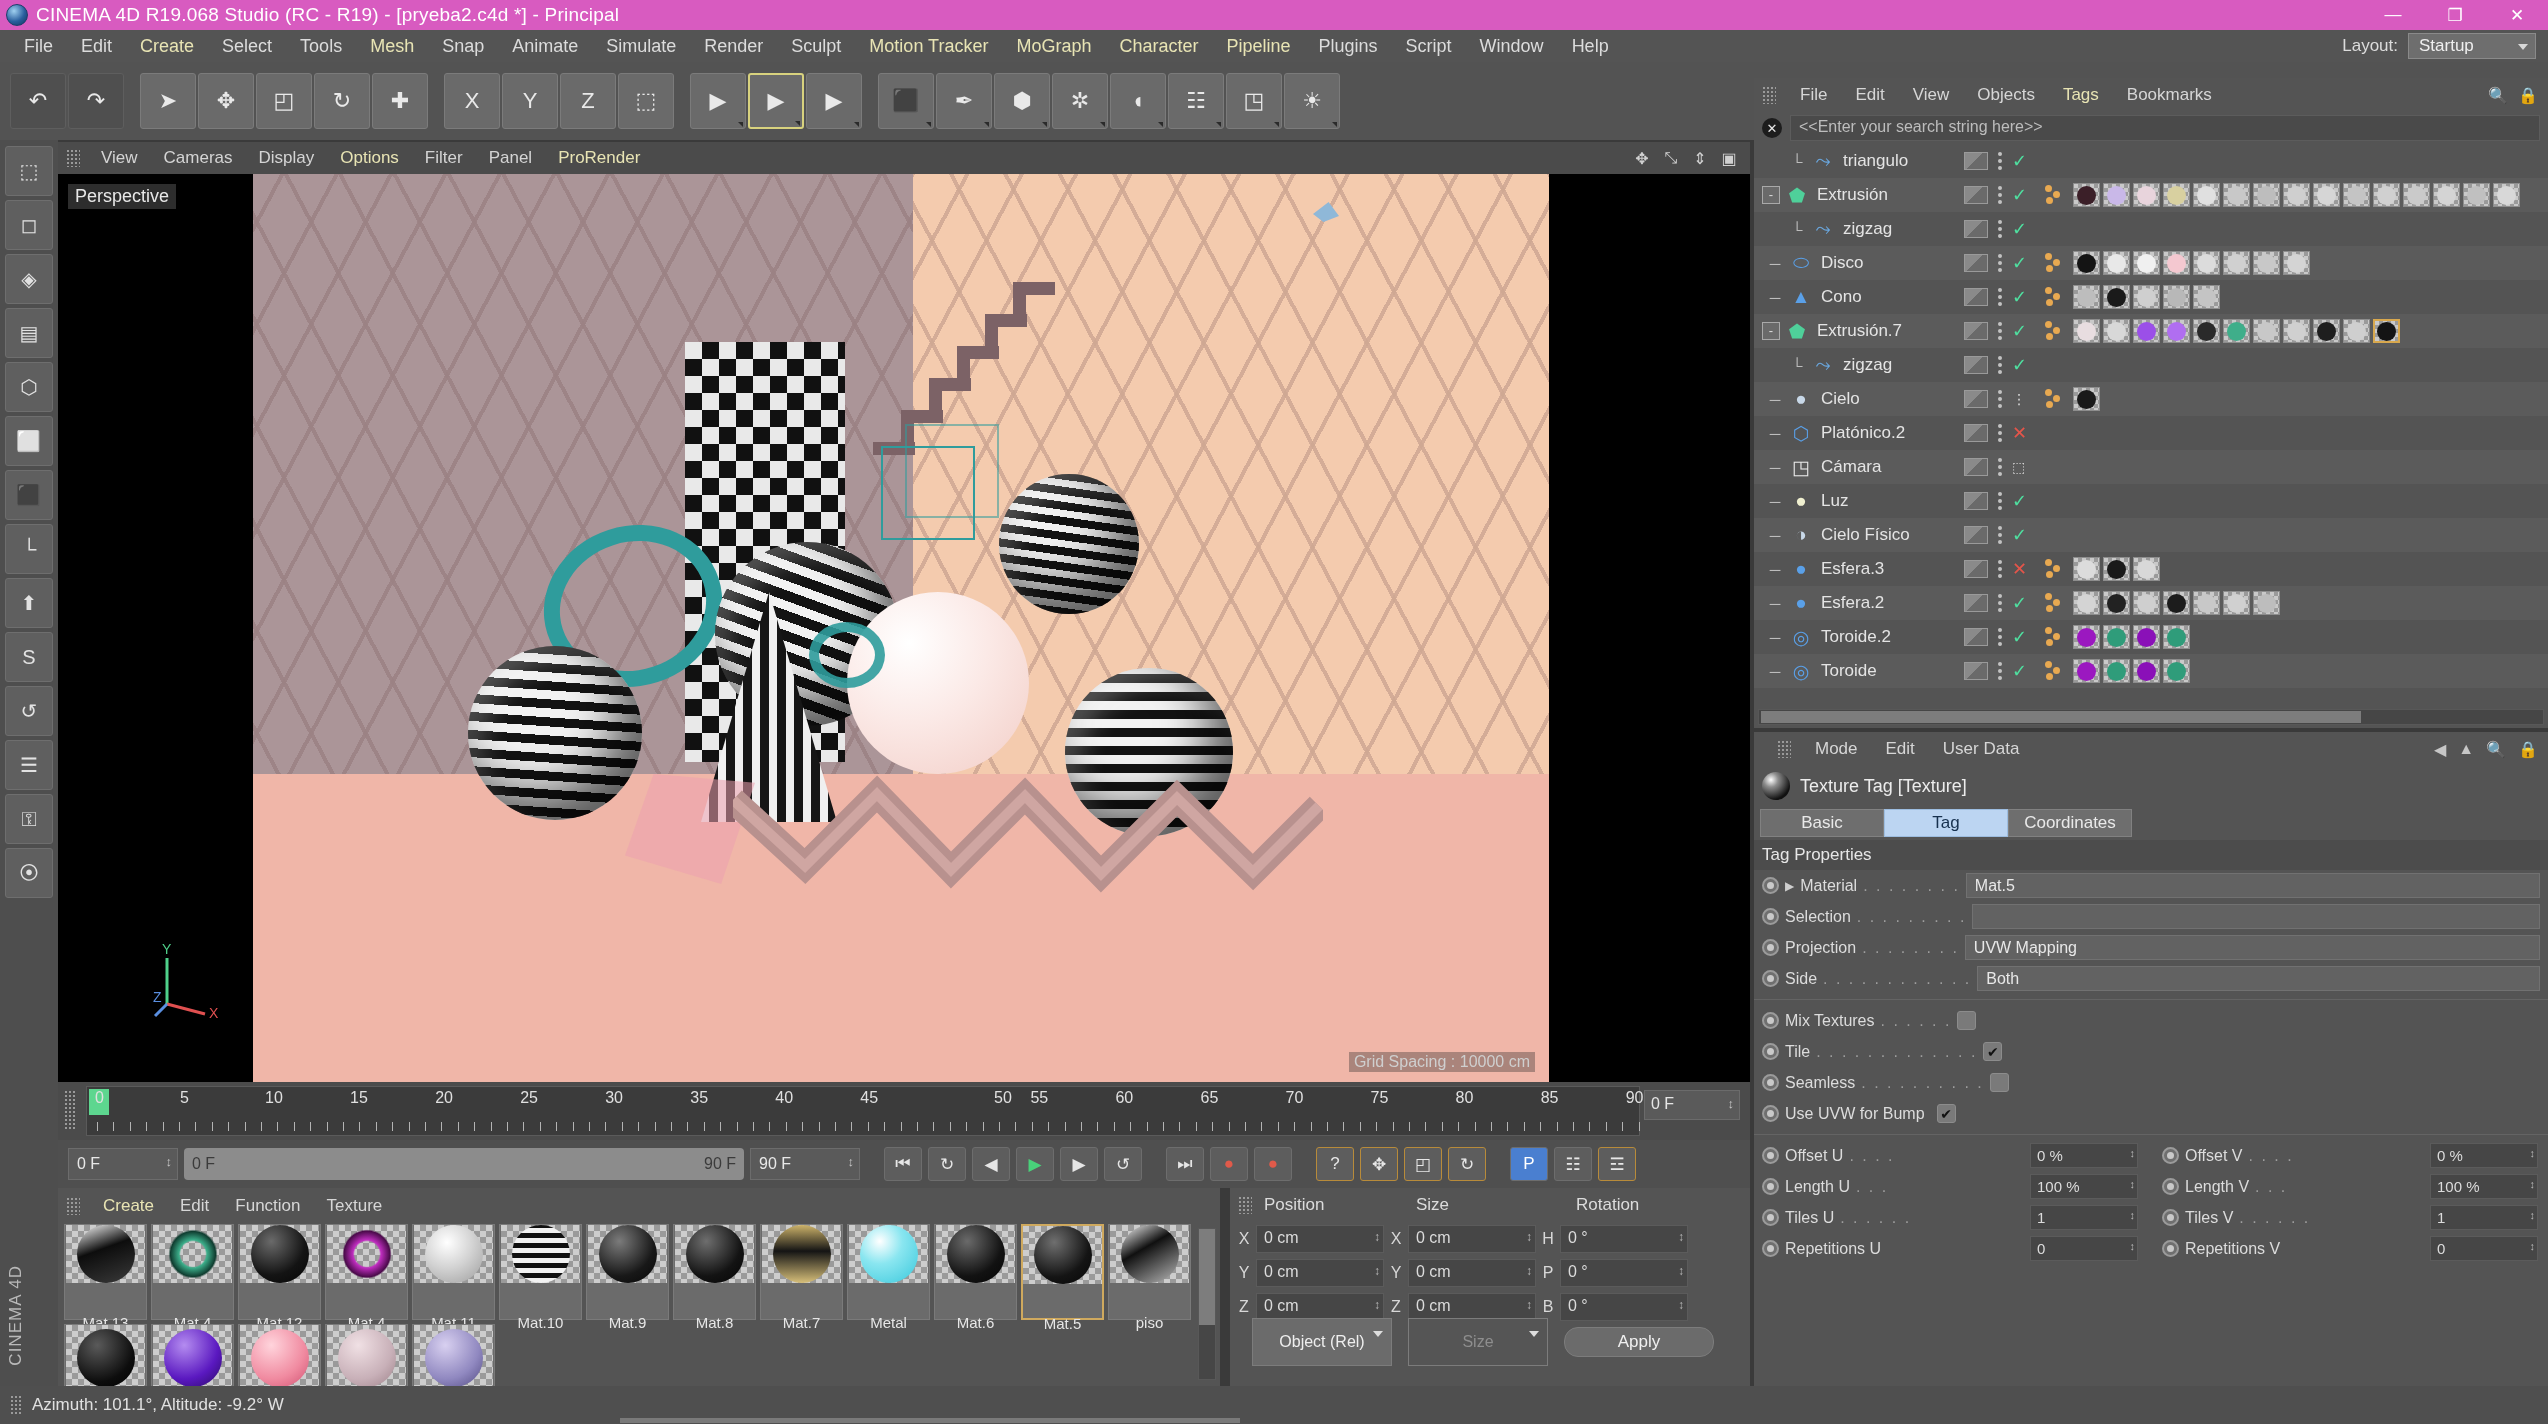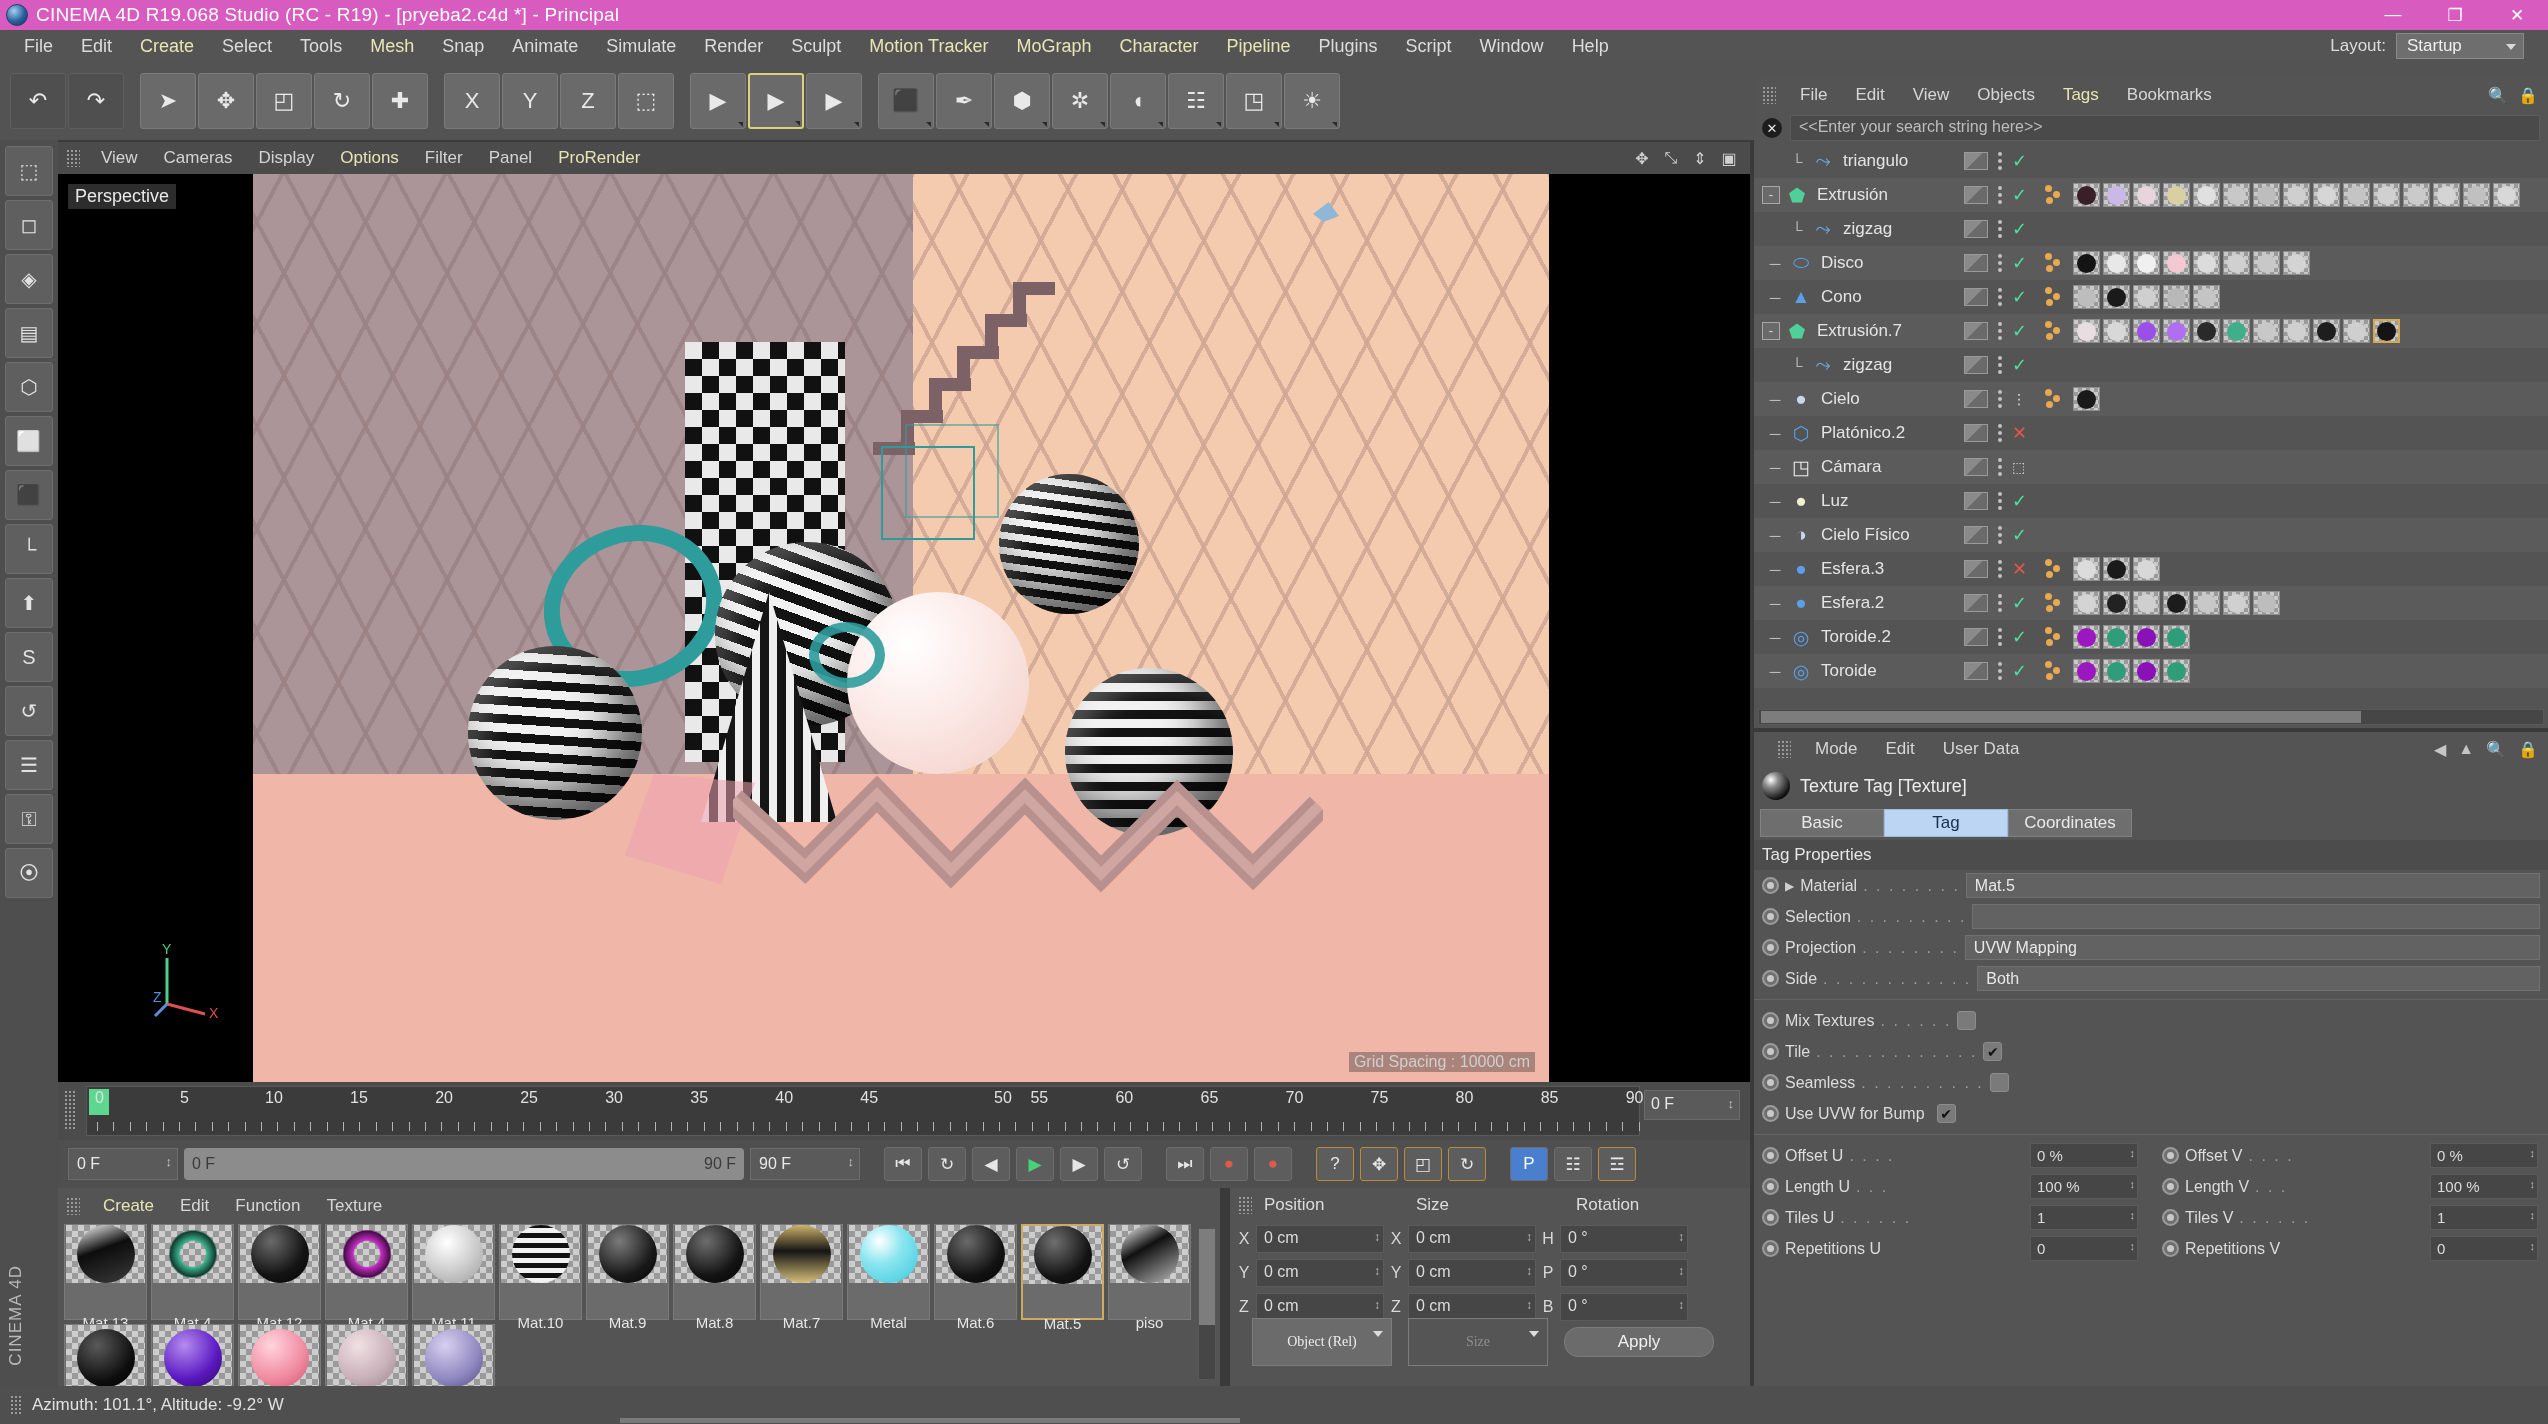--- a/index.html
+++ b/index.html
@@ -17,21 +17,21 @@
   #winbtns { margin-left:auto; display:flex; height:30px; }
   #winbtns div { width:62px; height:30px; display:flex; align-items:center; justify-content:center;
     color:#fff; font-size:17px; }
 
   
   #menubar { position:absolute; left:0; top:30px; width:2548px; height:32px;
     background:#545454; display:flex; align-items:center; padding-left:10px; }
   #menubar .mi { font-size:18px; padding:0 14px; white-space:nowrap; }
   #menubar .mi.grey { color:#dcdcdc; }
   #menubar .mi.gold { color:#e8e4b4; }
-  #layoutbox { margin-left:auto; display:flex; align-items:center; padding-right:24px; gap:10px; }
+  #layoutbox { margin-left:auto; display:flex; align-items:center; padding-right:12px; gap:10px; }
   #layoutbox .lbl { color:#dcdcdc; font-size:17px; }
   #layoutbox .sel { background:#6e6e6e; border:1px solid #8a8a8a; color:#efefef;
     font-size:17px; padding:2px 22px 2px 10px; min-width:128px; position:relative; }
   #layoutbox .sel:after { content:""; position:absolute; right:7px; top:10px;
     border-left:5px solid transparent; border-right:5px solid transparent; border-top:6px solid #d8d8d8; }
 
   
   #toolbar { position:absolute; left:0; top:62px; width:2548px; height:78px; background:#535353;
     display:flex; align-items:center; padding-left:10px; gap:2px; }
   .tbtn { width:56px; height:56px; background:#6a6a6a; border:1px solid #7b7b7b; border-radius:3px;
@@ -158,21 +158,21 @@
   #coordhdr .gripper { width:14px; height:18px; margin-right:12px;
     background-image:radial-gradient(#9a9a9a 1px, transparent 1px); background-size:4px 4px; }
   #coordhdr .h { color:#dcdcdc; font-size:17px; }
   .coordrow { display:flex; align-items:center; height:34px; padding-left:6px; gap:4px; }
   .axlbl { color:#d8d8d8; font-size:16px; width:16px; text-align:center; }
   .cfield { width:128px; height:28px; background:#464646; border:1px solid #5b5b5b; color:#dcdcdc;
     font-size:16px; padding:3px 16px 3px 7px; position:relative; }
   .cfield:after { content:"\2195"; position:absolute; right:3px; top:4px; font-size:12px; color:#b5b5b5; }
   .coordbtnrow { display:flex; align-items:center; height:36px; padding-left:22px; gap:16px; }
   .cdrop { width:140px; height:48px; background:#6b6b6b; border:1px solid #7c7c7c; color:#eee;
-    font-size:14px; display:flex; align-items:center; justify-content:center; position:relative;font-family:Liberation Serif, serif; }
+    font-size:16px; display:flex; align-items:center; justify-content:center; position:relative; }
   .cdrop.dim { background:#555; color:#8e8e8e; }
   .cdrop:after { content:""; position:absolute; right:8px; top:12px; border-left:5px solid transparent;
     border-right:5px solid transparent; border-top:6px solid #ddd; }
   .applybtn { width:150px; height:30px; background:#6b6b6b; border:1px solid #7c7c7c; border-radius:14px;
     color:#f0f0f0; font-size:17px; display:flex; align-items:center; justify-content:center; }
 
   
   #objpanel { position:absolute; left:1754px; top:78px; width:794px; height:650px; background:#545454; }
   #objmenu { height:34px; display:flex; align-items:center; padding-left:8px; }
   #objmenu .gripper { width:14px; height:18px; margin-right:10px;

